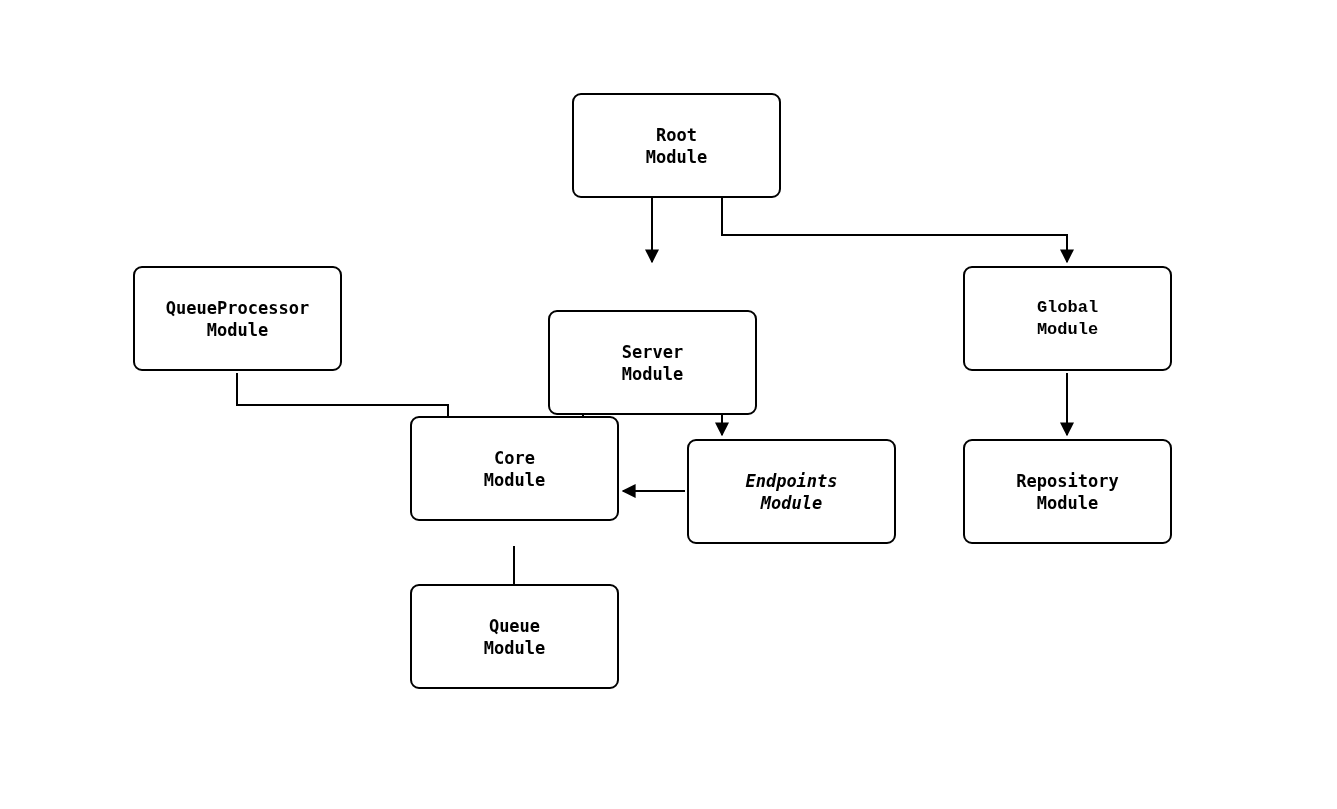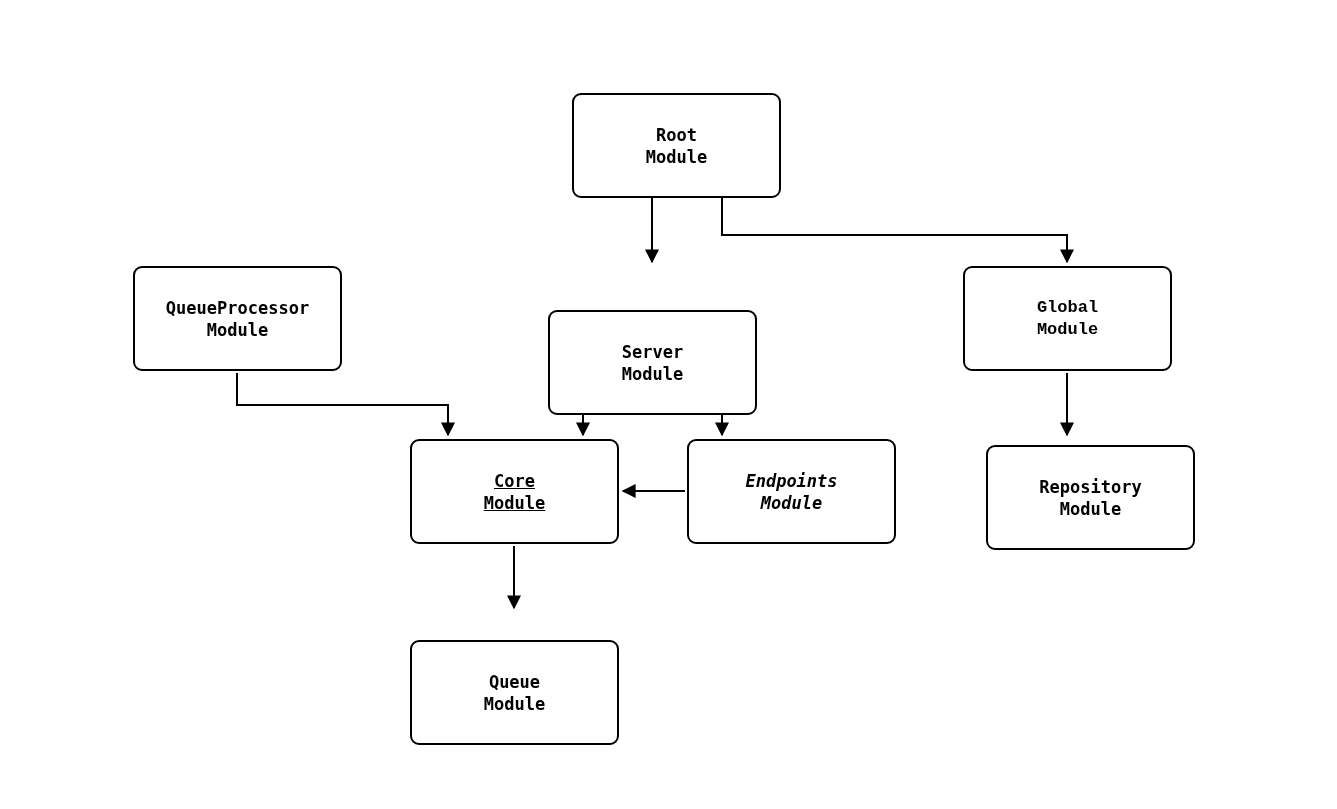--- a/index.html
+++ b/index.html
@@ -45,24 +45,24 @@
   .edge {
     stroke: #000000;
     stroke-width: 2px;
     fill: none;
   }
   
   #n-root          { left: 572px;  top: 93px;  }
   #n-server        { left: 548px;  top: 281px; margin-top: 29px; }
   #n-global        { left: 963px;  top: 266px; font-family: Liberation Mono, monospace; }
   #n-queueproc     { left: 133px;  top: 266px; }
-  #n-core          { left: 410px;  top: 439px; text-decoration: underline; }
+  #n-core          { left: 410px;  top: 416px; }
   #n-endpoints     { left: 687px;  top: 439px; font-style: italic; }
-  #n-repository    { left: 986px;  top: 439px; margin-top: 6px; }
-  #n-queue         { left: 410px;  top: 640px; }
+  #n-repository    { left: 963px;  top: 439px; }
+  #n-queue         { left: 410px;  top: 584px; }
 </style>
 </head>
 <body>
 
 <div id="canvas">
 
   <svg id="edge-layer" width="1337" height="809" viewBox="0 0 1337 809" xmlns="http://www.w3.org/2000/svg">
     <defs>
       <marker id="arrowhead" viewBox="0 0 10 10" refX="9" refY="5" markerWidth="7" markerHeight="7" orient="auto-start-reverse">
         <path d="M 0 0 L 10 5 L 0 10 z" fill="#000000"></path>

